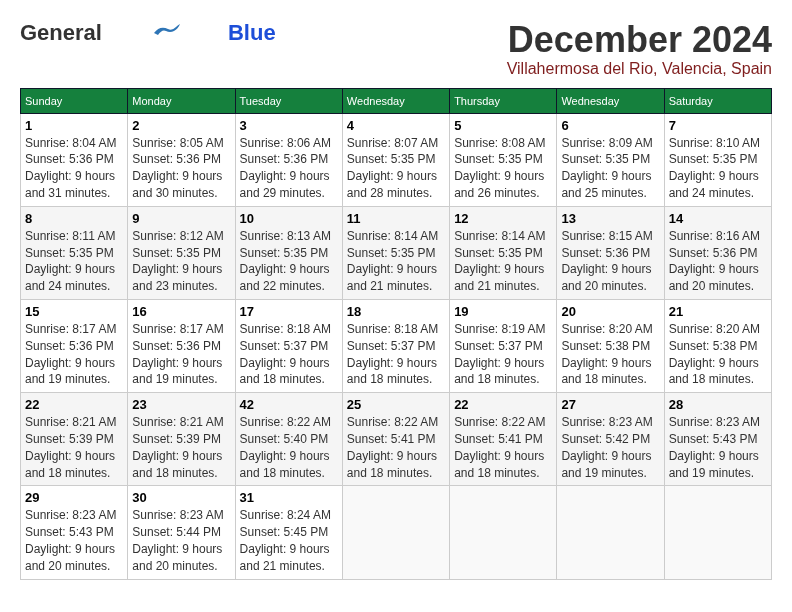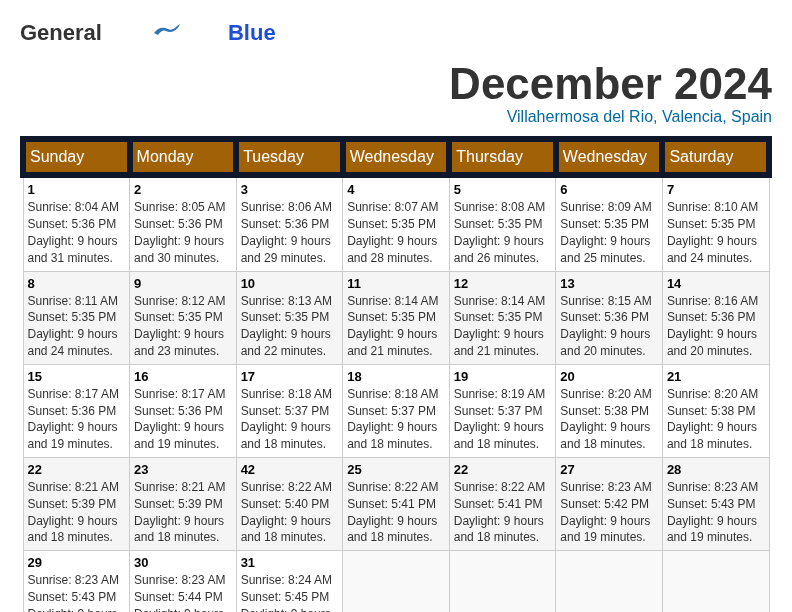--- a/index.html
+++ b/index.html
@@ -33,43 +33,42 @@
     .logo-blue { color: #1d4ed8; }
     .logo-bird {
       width: 28px;
       height: 20px;
       margin-left: 2px;
     }
     .title-section {
       text-align: right;
     }
     .month-title {
-      font-size: 44px;
+      font-size: 36px;
       font-weight: bold;
       color: #333;
       line-height: 1.1;
-      margin-top: 40px;
     }
     .location-title {
       font-size: 16px;
-      color: #0369a1;
+      color: #7f1d1d;
     }
     .calendar {
       width: 100%;
       border-collapse: collapse;
       font-size: 11px;
     }
     .calendar th {
-      background-color: #a16207;
+      background-color: #15803d;
       color: white;
       padding: 6px 4px;
       text-align: left;
-      font-size: 16px;
+      font-size: 11px;
       font-weight: normal;
-      border: 6px solid #0f172a;
+      border: 1px solid #0f172a;
     }
     .calendar td {
       border: 1px solid #ccc;
       vertical-align: top;
       padding: 4px;
       width: calc(100% / 7);
       height: 80px;
       background: #fff;
     }
     .calendar tr:nth-child(even) td {

